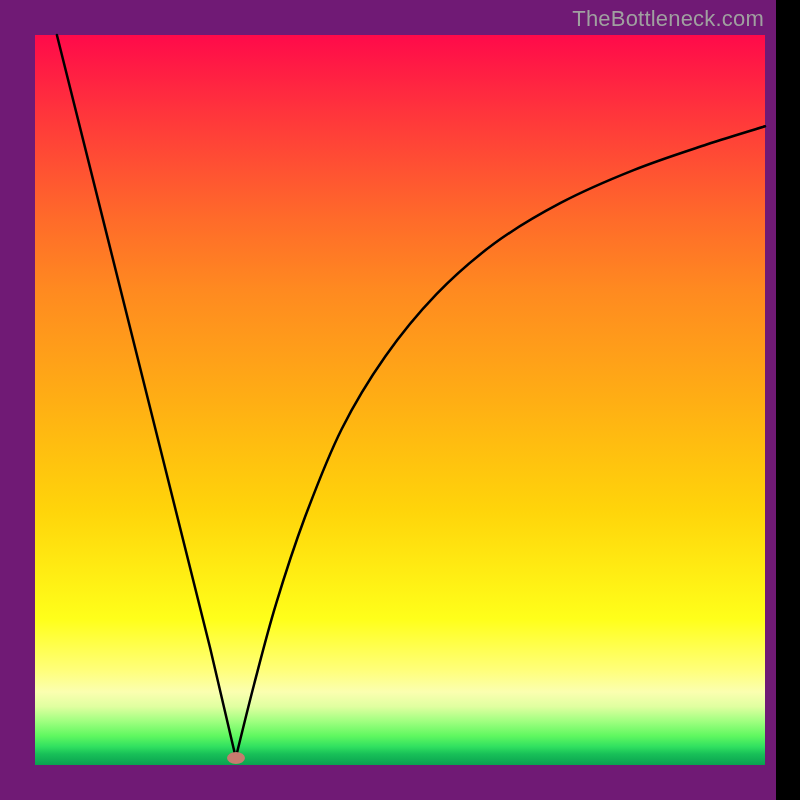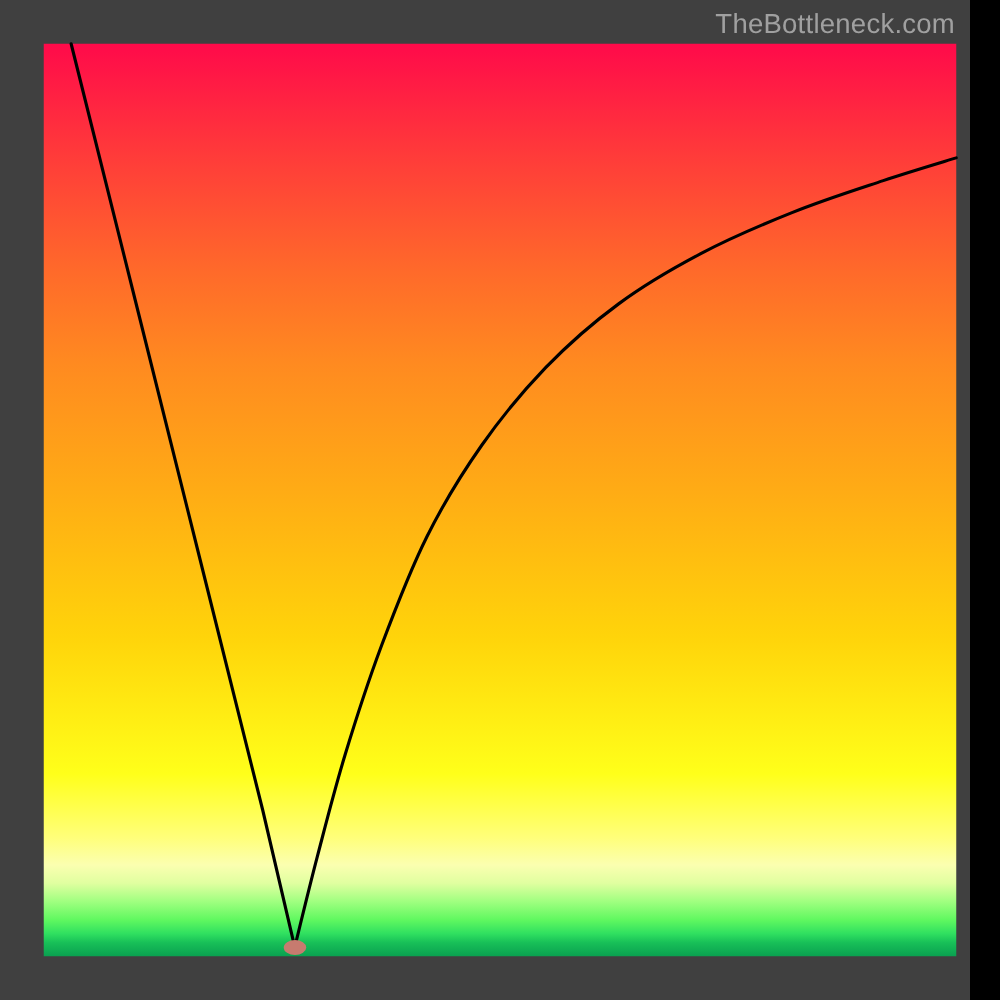--- a/index.html
+++ b/index.html
@@ -9,21 +9,21 @@
     height: 800px;
     background: #000;
     overflow: hidden;
   }
   .frame {
     position: absolute;
     top: 0;
     left: 0;
     width: 776px;
     height: 800px;
-    background: #404040;
+    background: #701a75;
   }
   .plot-area {
     position: absolute;
     left: 35px;
     top: 35px;
     width: 730px;
     height: 730px;
     background: linear-gradient(to bottom,
       #ff0a4a 0%,
       #ff3a3a 12%,

